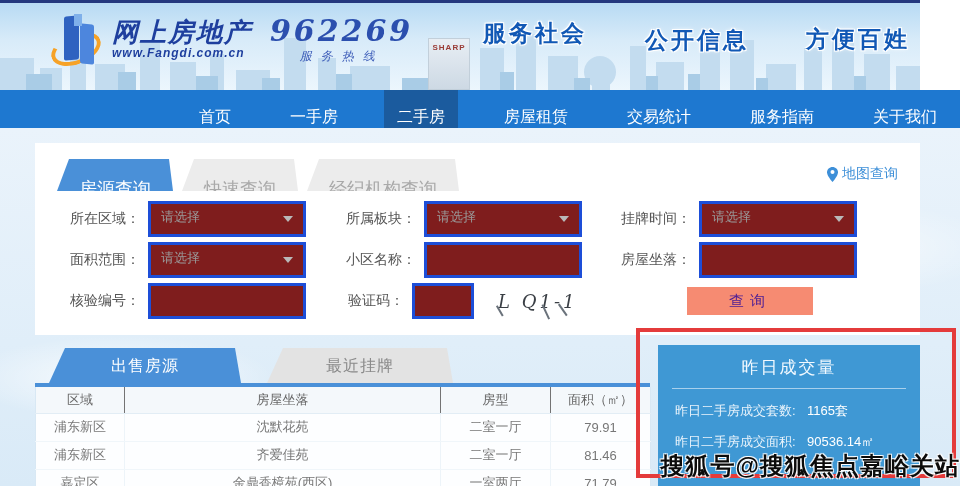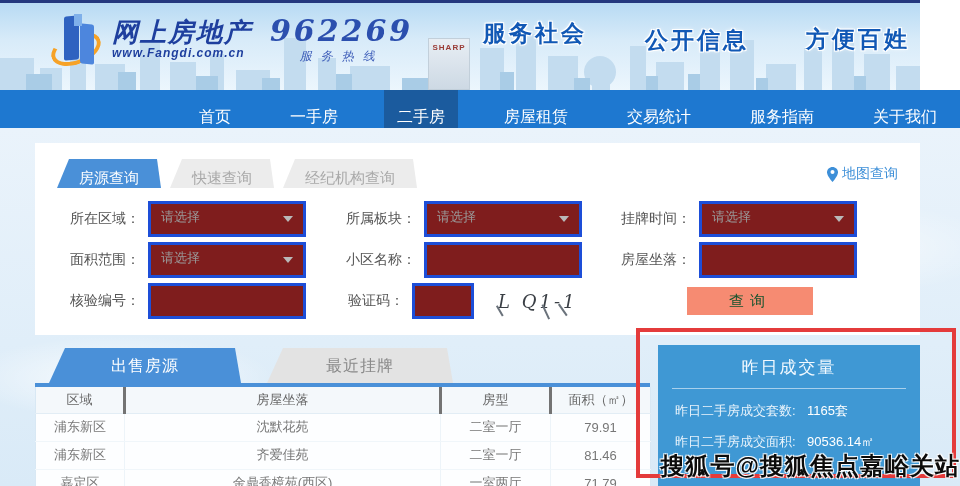--- a/index.html
+++ b/index.html
@@ -36,52 +36,52 @@
   
   .main-bg { position:absolute; left:0; top:128px; width:960px; height:358px;
     background:
       radial-gradient(ellipse 220px 60px at 120px 250px, rgba(255,255,255,.8), rgba(255,255,255,0) 70%),
       radial-gradient(ellipse 260px 70px at 820px 120px, rgba(255,255,255,.7), rgba(255,255,255,0) 70%),
       linear-gradient(180deg,#eaf3fb 0%,#e0eef9 60%,#d9eaf7 100%); }
 
   
   .card { position:absolute; left:35px; top:143px; width:885px; height:192px; background:#fff; }
   .tabs { position:absolute; left:22px; top:16px; display:flex; }
-  .tab { height:29px; line-height:29px; text-align:center; font-size:15px; margin-right:9px;
-    clip-path:polygon(12px 0, calc(100% - 4px) 0, 100% 100%, 0 100%); background:#ececec; color:#a9a9a9; padding:4px 22px; cursor:pointer; }
+  .tab { height:29px; line-height:29px; text-align:center; font-size:18px; margin-right:9px;
+    clip-path:polygon(12px 0, calc(100% - 4px) 0, 100% 100%, 0 100%); background:#ececec; color:#a9a9a9; padding:16px 22px; cursor:pointer; }
   .tab.active { background:#4a90d8; color:#fff; }
   .map-link { position:absolute; right:22px; top:22px; display:flex; align-items:center; font-size:14px; color:#3d8fd8; cursor:pointer;justify-content:space-between; }
   .map-link svg { margin-right:4px; }
 
   .form-row { position:absolute; left:0; width:885px; height:28px; }
   .row-1 { top:62px; } .row-2 { top:103px; } .row-3 { top:144px; }
   .fgroup { position:absolute; display:flex; align-items:center; height:28px; }
   .fg-c1 { left:35px; } .fg-c2 { left:311px; } .fg-c3 { left:586px; }
   .flabel { font-size:14px; color:#555; margin-right:8px; white-space:nowrap; }
   .select, .tinput { width:158px; height:36px; border:3px solid #1d4ed8; background:#7f1d1d; position:relative; }
   .select span { font-size:13px; color:#9a9a9a; line-height:26px; padding-left:10px; display:block; }
   .caret { position:absolute; right:10px; top:12px; width:0; height:0; border-left:5px solid transparent; border-right:5px solid transparent; border-top:6px solid #b9b9b9; }
   .tinput { outline:none; padding:0 8px; font-size:13px; color:#333; }
   .tinput.small { width:62px; }
   .captcha { position:relative; margin-left:24px; font-family:"DejaVu Serif",serif; font-size:18px; color:#3a3f45; letter-spacing:3px; font-style:italic; }
   .captcha i { position:absolute; background:#6a727b; }
   .cn1 { width:16px; height:1.5px; left:40px; top:20px; transform:rotate(65deg); }
   .cn2 { width:14px; height:1.5px; left:58px; top:18px; transform:rotate(55deg); }
   .cn3 { width:12px; height:1.5px; left:-4px; top:19px; transform:rotate(60deg); }
-  .query-btn { position:absolute; left:652px; top:0; width:126px; height:28px; background:#f68b72; color:#14532d; font-size:15px; border:none; letter-spacing:6px; cursor:pointer; }
+  .query-btn { position:absolute; left:652px; top:0; width:126px; height:28px; background:#f68b72; color:#4c1d95; font-size:15px; border:none; letter-spacing:6px; cursor:pointer; }
 
   
   .list-tabs { position:absolute; left:35px; top:348px; display:flex; }
   .ltab { height:35px; line-height:35px; text-align:center; font-size:16px; letter-spacing:1px;
     clip-path:polygon(16px 0, calc(100% - 6px) 0, 100% 100%, 0 100%); cursor:pointer; }
   .ltab.active { width:192px; background:#4a90d8; color:#fff; margin-left:14px; }
   .ltab.idle { width:186px; background:#e3e3e3; color:#8a8a8a; margin-left:26px; }
   .list-bar { position:absolute; left:35px; top:383px; width:615px; height:4px; background:#4a90d8; }
   .ltable { position:absolute; left:35px; top:387px; width:615px; height:99px; background:#fbfdff; border-left:1px solid #d8e8f4; border-right:1px solid #d8e8f4; border-collapse:collapse; table-layout:fixed; font-size:13px; }
-  .ltable th { height:26px; background:#f4f8fb; color:#666; font-weight:normal; border-right:3px solid #737373; border-bottom:1px solid #e2edf5; }
+  .ltable th { height:26px; background:#f4f8fb; color:#666; font-weight:normal; border-right:1px solid #737373; border-bottom:1px solid #e2edf5; }
   .ltable td { height:28px; color:#777; text-align:center; border-right:1px solid #edf4f9; border-bottom:1px solid #f0f6fa; background:rgba(255,255,255,.6); }
   .ltable th:last-child, .ltable td:last-child { border-right:none; }
   .col-area { width:89px; } .col-loc { width:316px; } .col-type { width:110px; } .col-size { width:100px; }
 
   
   .panel { position:absolute; left:658px; top:345px; width:262px; height:141px; background:#3f98d4; color:#fff; }
   .panel-title { text-align:center; font-size:17px; letter-spacing:2px; margin-top:11px; color:#f2f9ff; }
   .panel-divider { margin:9px auto 0; width:234px; height:1px; background:rgba(255,255,255,.55); }
   .stat-row { display:flex; margin:13px 0 0 17px; font-size:13px; }
   .stat-label { color:#e8f3fb; width:128px; }

